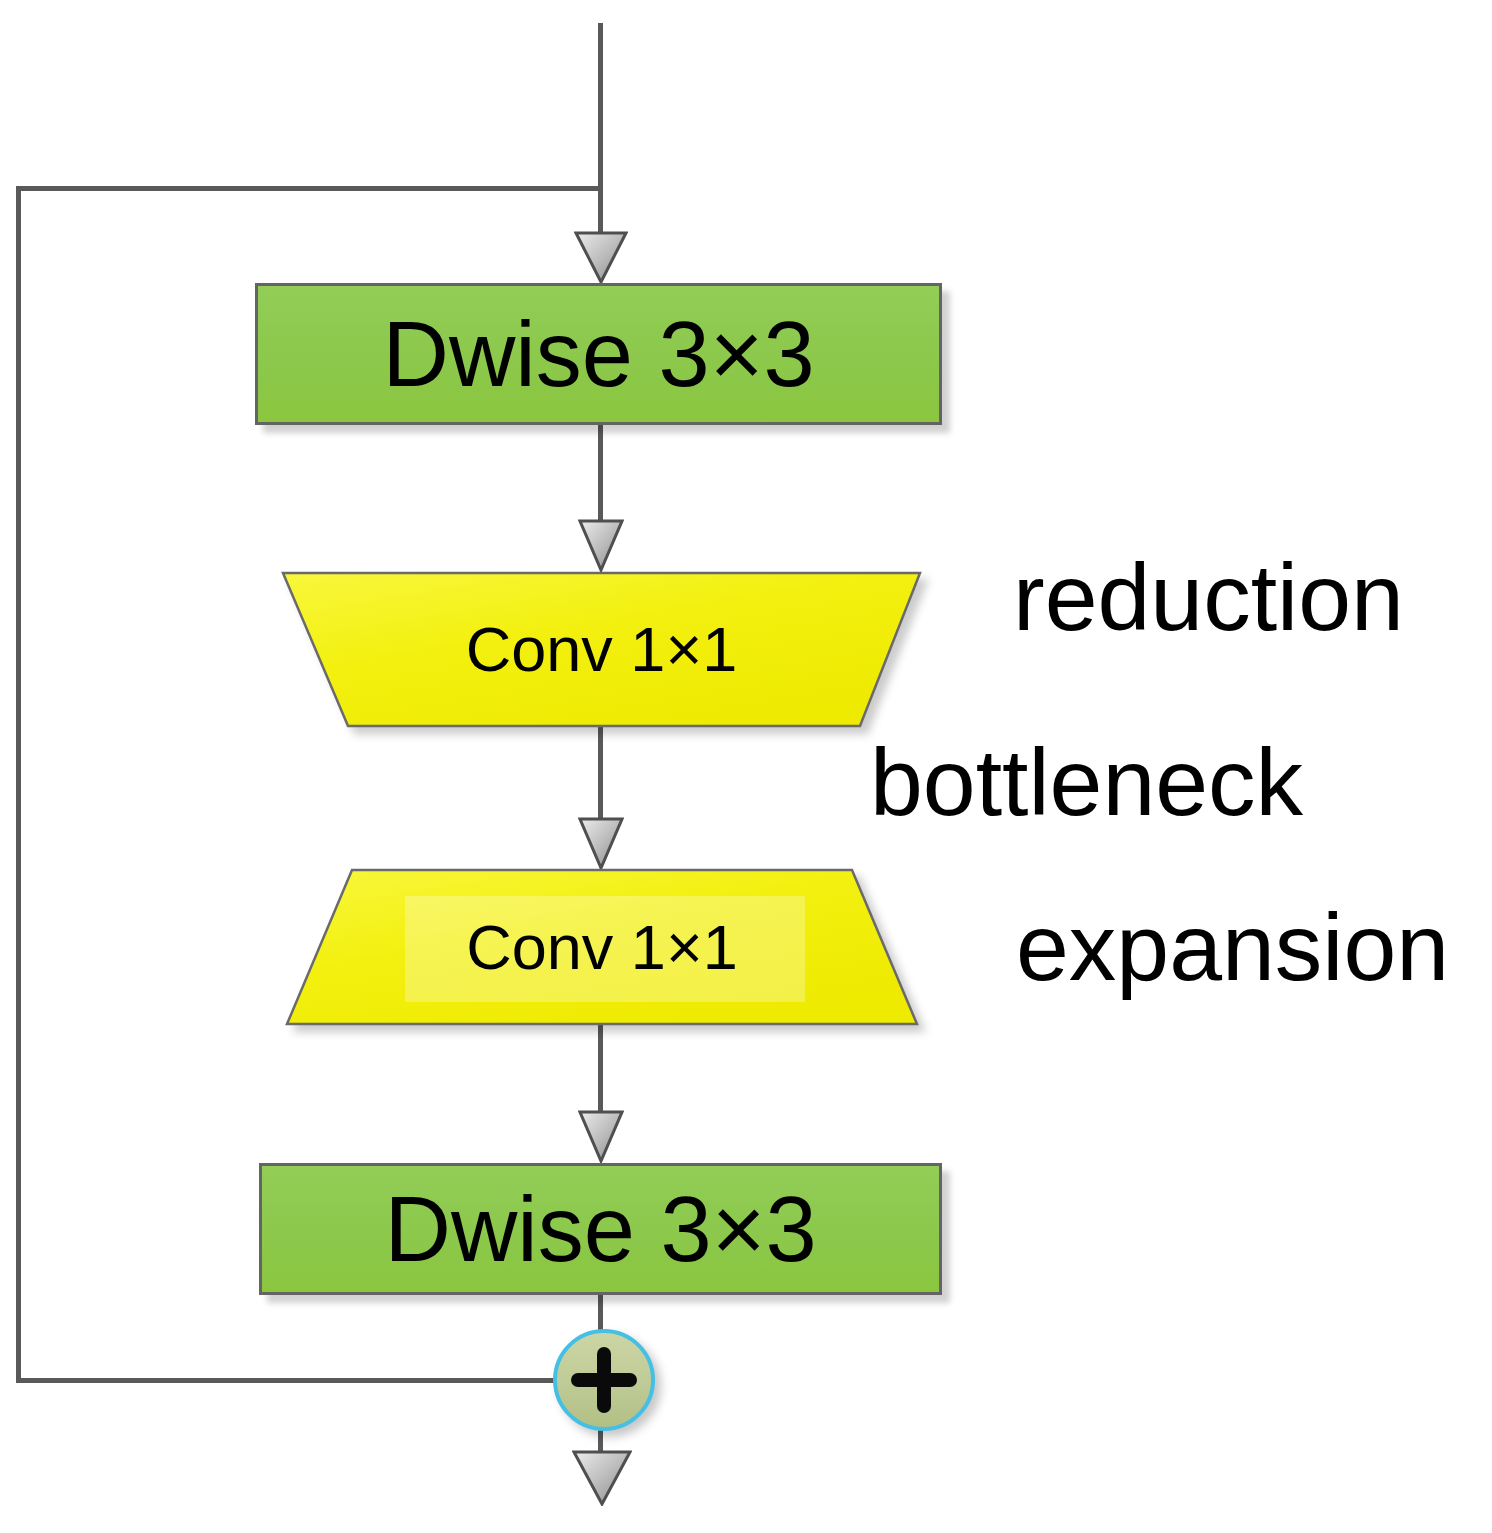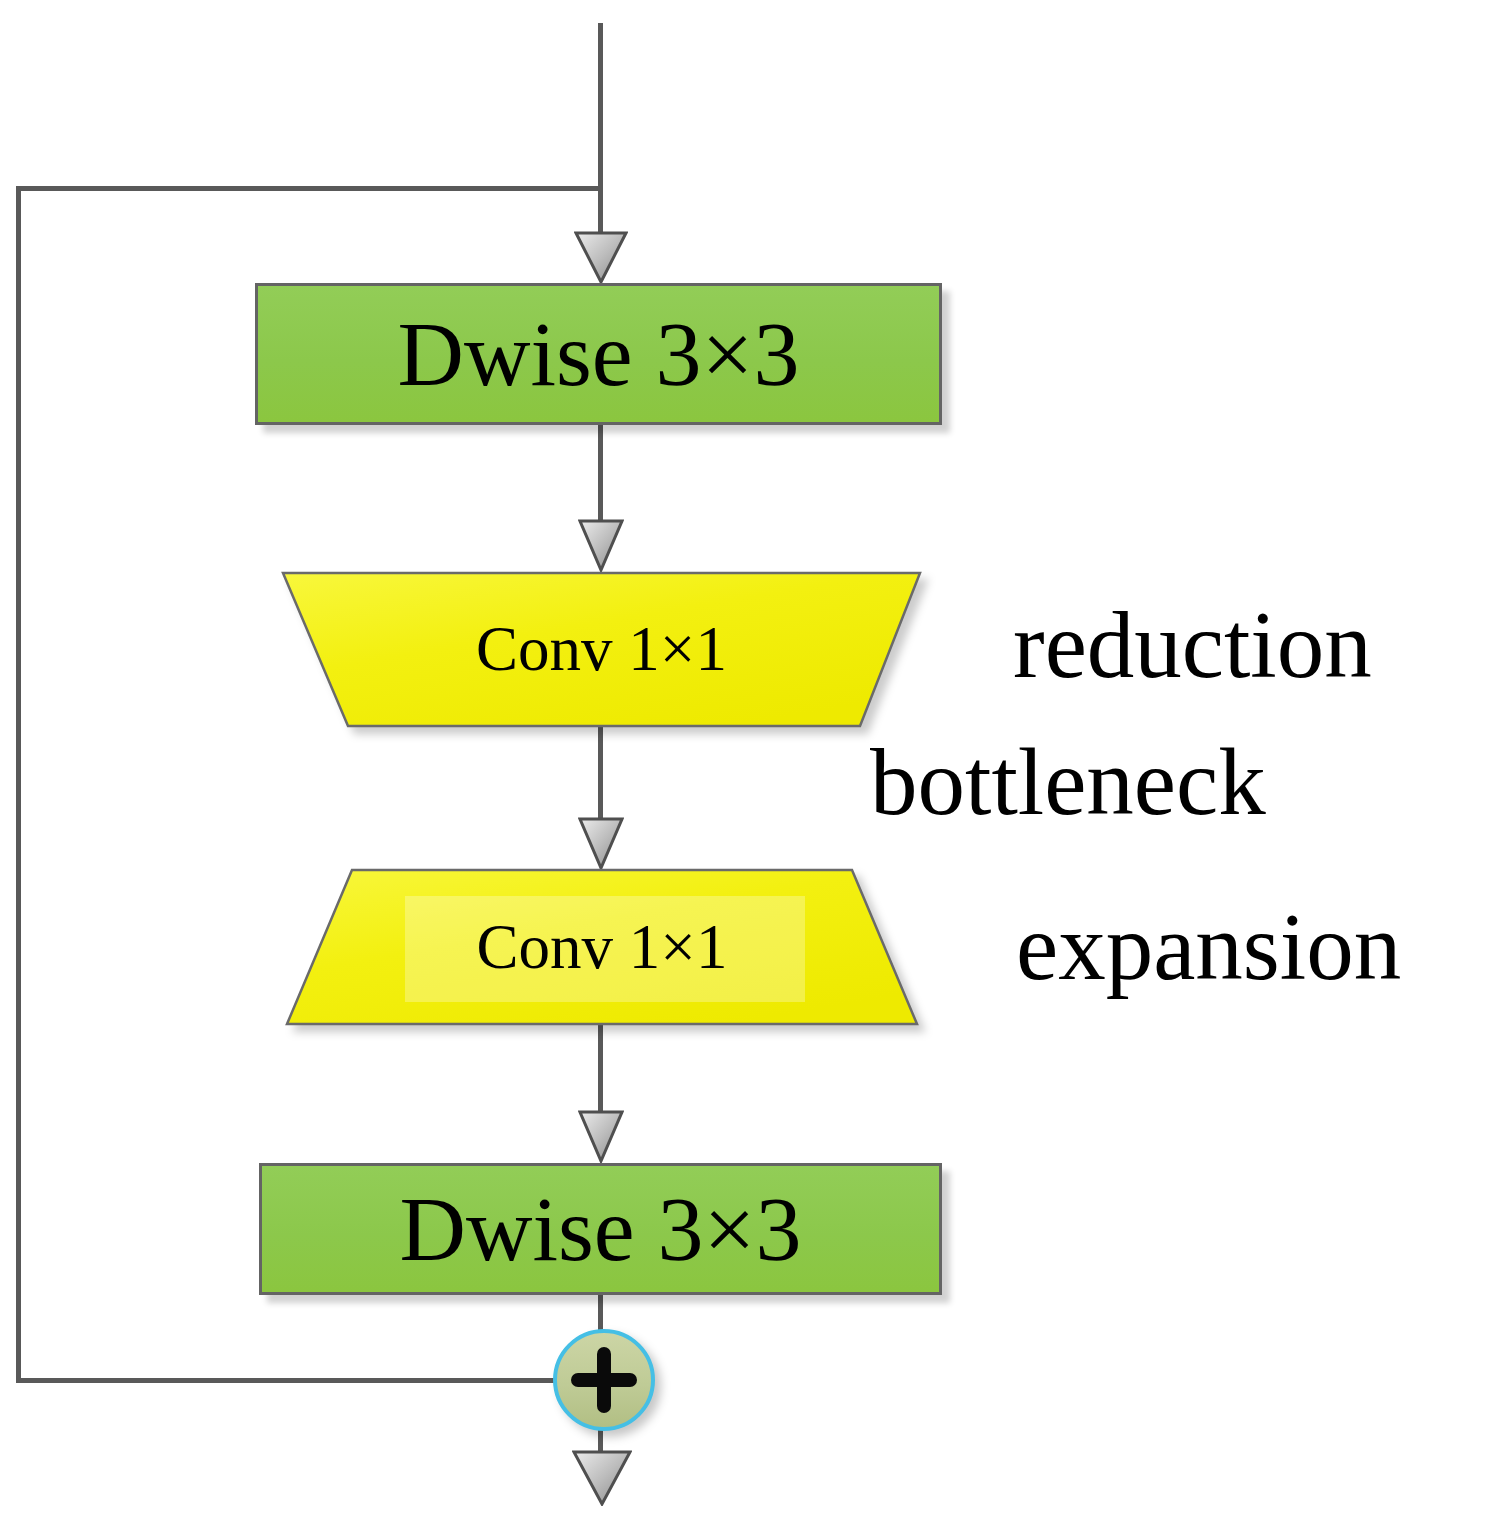--- a/index.html
+++ b/index.html
@@ -7,21 +7,21 @@
     --box-fill:#8cc84b;
     --box-border:#646464;
     --trap-border:#6a6a6a;
     --circle-border:#45bfe5;
     --text:#000000;
     --bg:#ffffff;
   }
   html,body{margin:0;padding:0;background:var(--bg);}
   .canvas{
     position:relative;width:1492px;height:1533px;background:var(--bg);
-    font-family:Liberation Serif, serif;color:var(--text);overflow:hidden;
+    font-family:Liberation Sans, sans-serif;color:var(--text);overflow:hidden;
   }
   .line{position:absolute;background:var(--line);}
   .vline{width:5px;}
   .hline{height:5px;}
   .arrow{position:absolute;display:block;}
   .block{
     position:absolute;box-sizing:border-box;
     border:3px solid var(--box-border);
     background:linear-gradient(180deg,#92cd57 0%,#8cc84b 55%,#8bc63f 100%);
     box-shadow:8px 8px 6px rgba(0,0,0,0.18);
@@ -116,17 +116,17 @@
   <div class="block" style="left:259px;top:1163px;width:683px;height:132px;">
     <span class="block-label">Dwise 3×3</span>
   </div>
 
   <div class="add-circle" style="left:553px;top:1329px;">
     <span class="plus-bar plus-h"></span>
     <span class="plus-bar plus-v"></span>
     <span class="sr">+</span>
   </div>
 
-  <div class="annotation" style="left:1013px;top:548px;margin-top:48px;">reduction</div>
+  <div class="annotation" style="left:1013px;top:548px;">reduction</div>
   <div class="annotation" style="left:1016px;top:898px;">expansion</div>
   <div class="annotation" style="left:870px;top:733px;">bottleneck</div>
 
 </div>
 
 </body></html>

